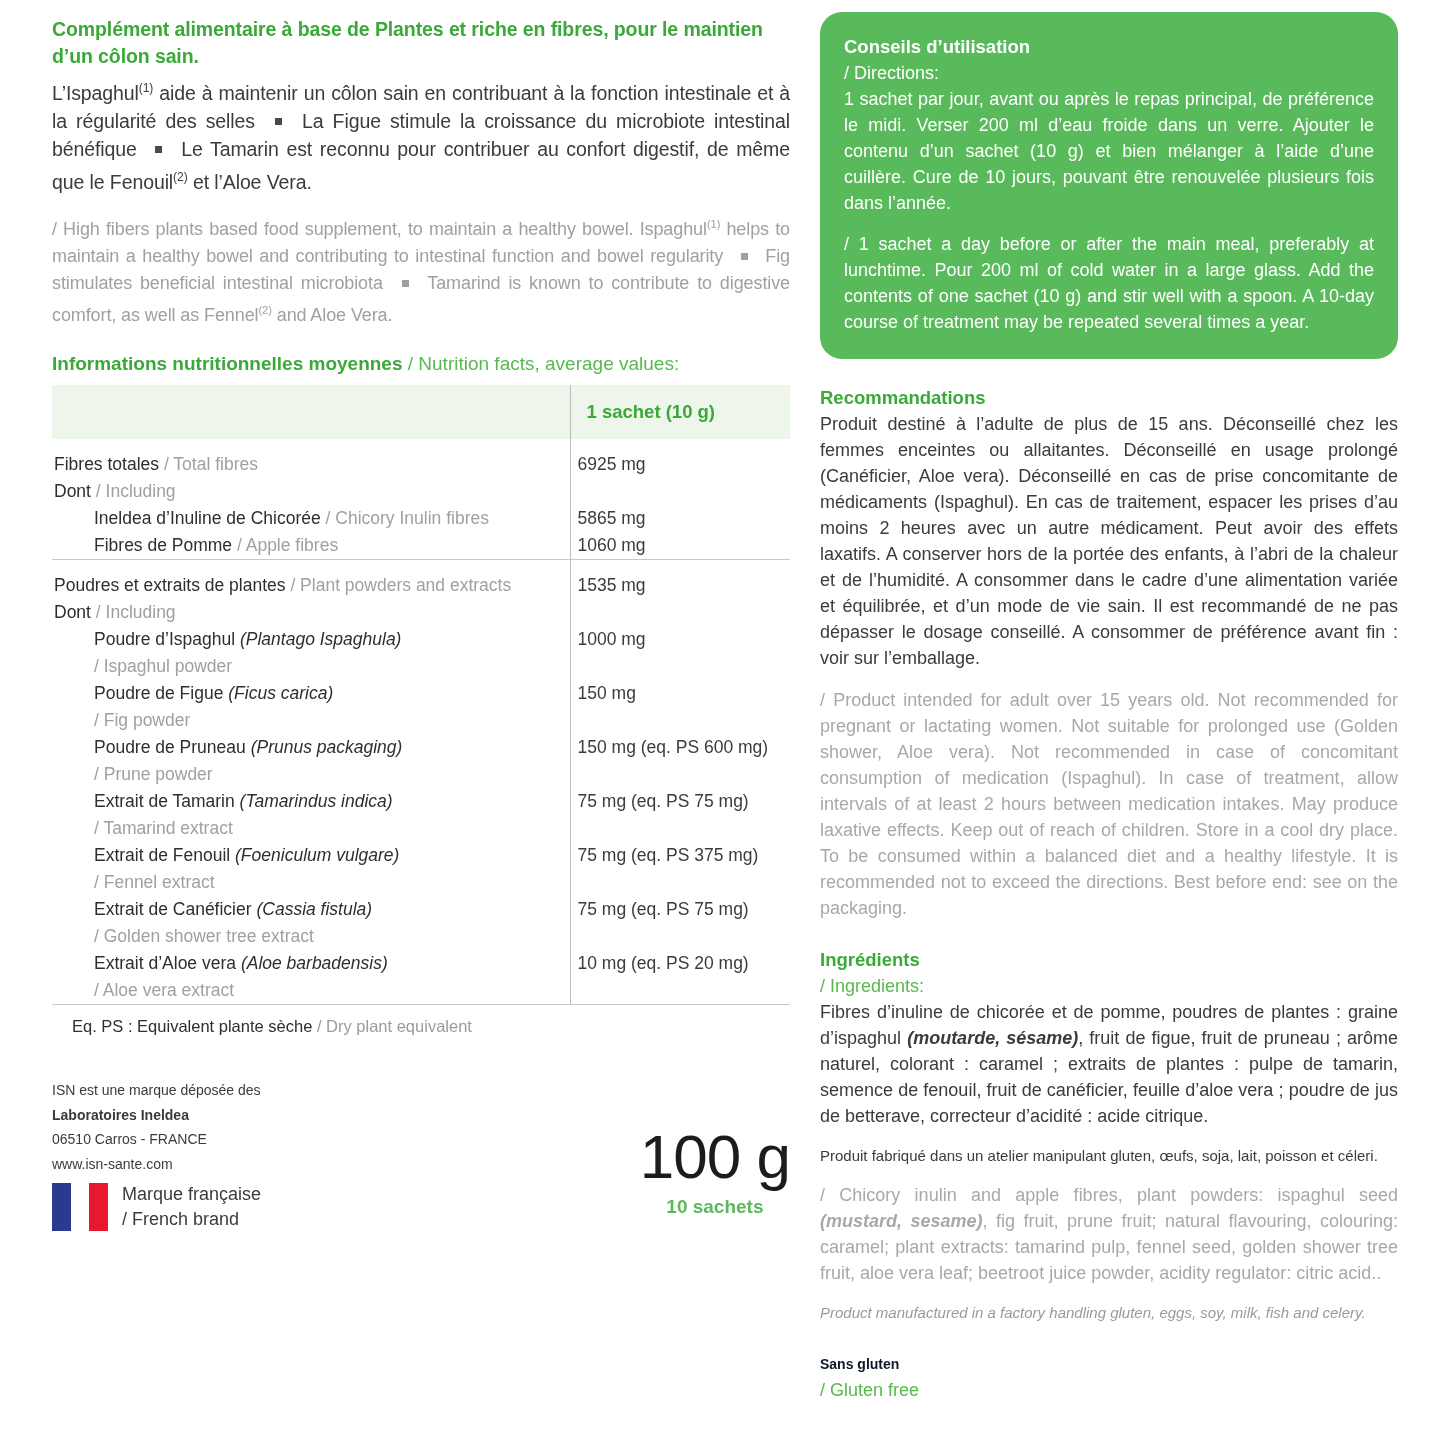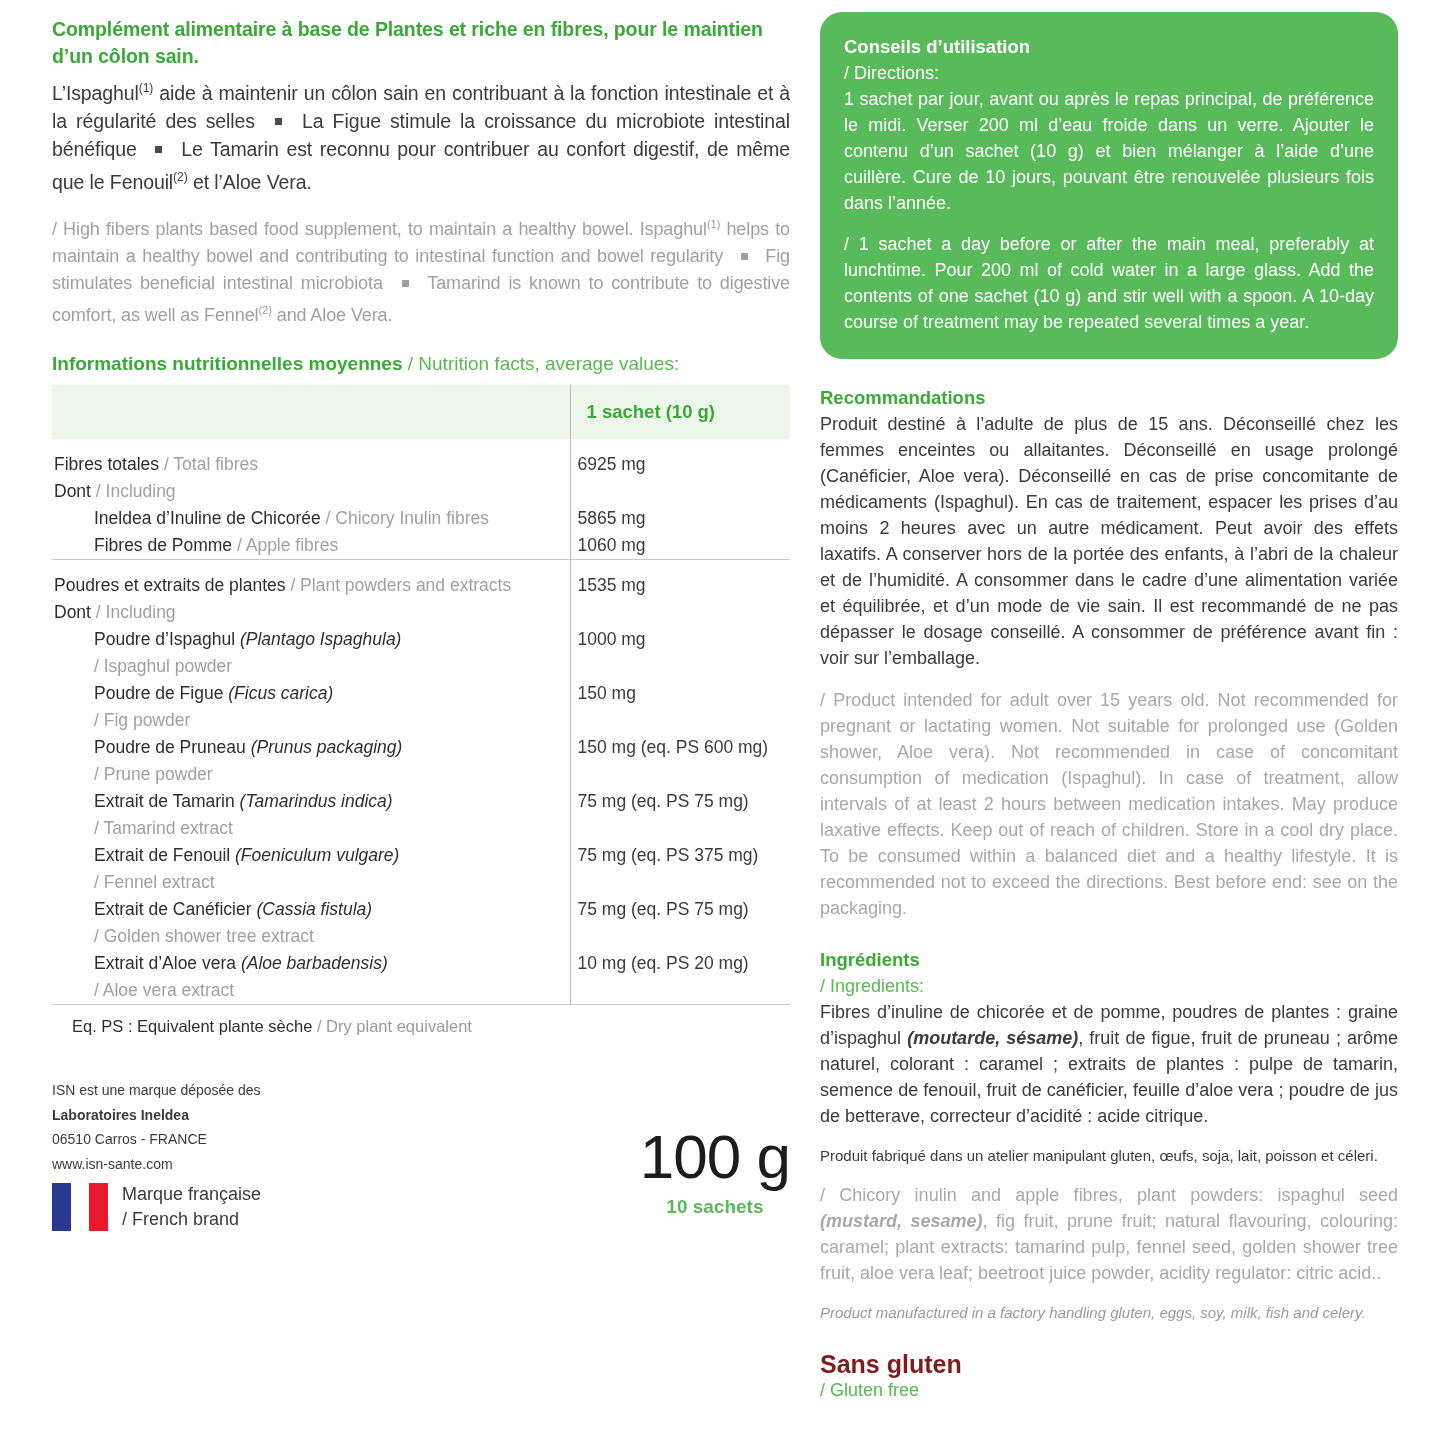--- a/index.html
+++ b/index.html
@@ -271,23 +271,23 @@
     margin: 16px 0 0 0;
     font-size: 15px;
     line-height: 21px;
     color: #9a9a9a;
     font-style: italic;
     text-align: justify;
   }
   .bolditalic { font-weight: bold; font-style: italic; }
   .glutenblock { margin-top: 28px; }
   .glutenblock .g1 {
-    font-size: 25px;
-    font-weight: bold;
-    color: #7f1d1d;
+    font-size: 14px;
+    font-weight: bold;
+    color: #0f172a;
     line-height: 26px;
   }
   .glutenblock .g2 {
     font-size: 18px;
     color: #57b94f;
     line-height: 26px;
   }
 </style>
 </head>
 <body>

